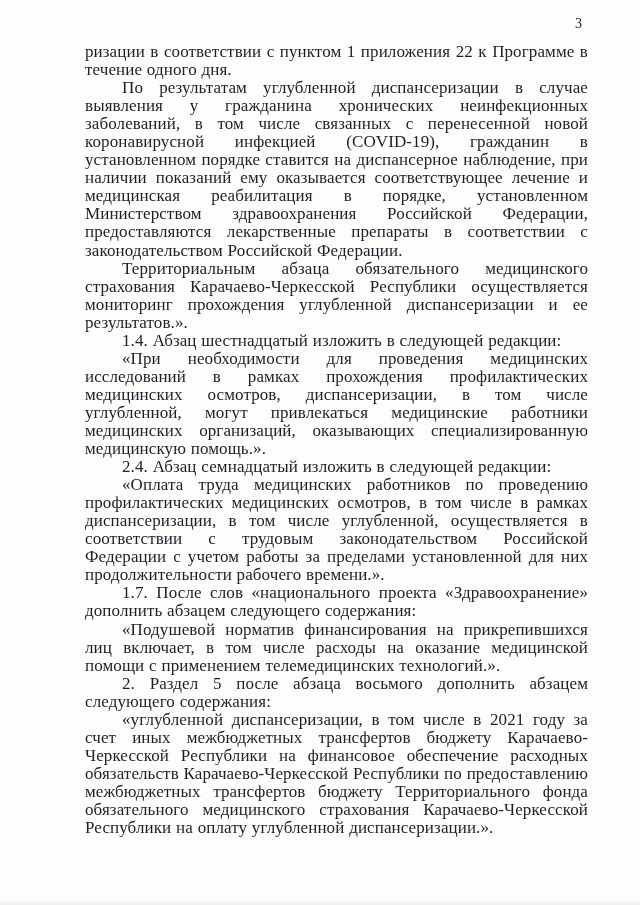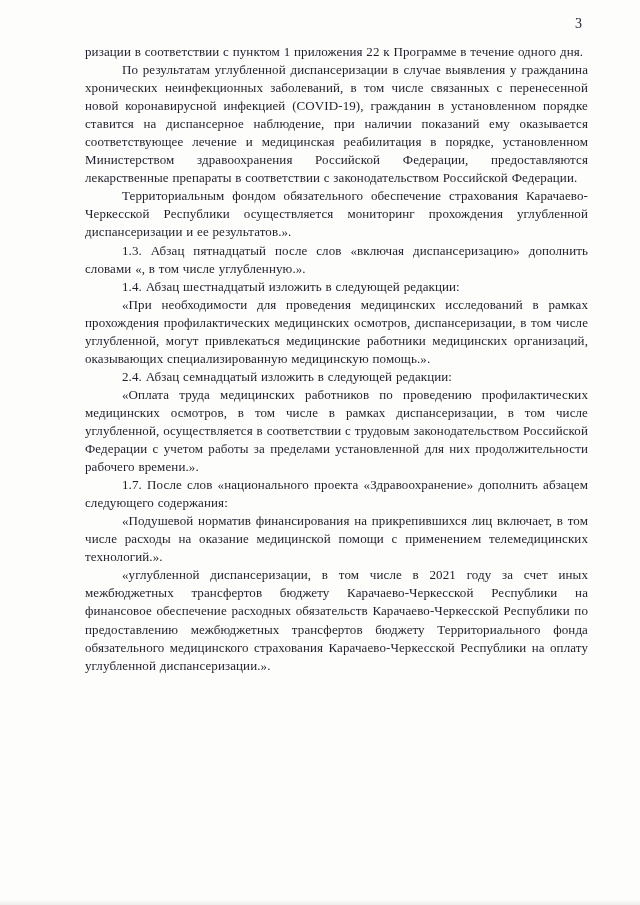--- a/index.html
+++ b/index.html
@@ -25,21 +25,21 @@
     line-height: 16px;
     padding-right: 6px;
     color: #1e1e2a;
   }
   .content {
     margin-top: 11px;
   }
   p.para {
     margin: 0;
     padding: 0;
-    font-size: 13px;
+    font-size: 17px;
     line-height: 18.05px;
     text-align: justify;
     text-indent: 37px;
     word-spacing: 0.4px;
     letter-spacing: 0.1px;
   }
   p.para.no-indent {
     text-indent: 0;
   }
   
@@ -54,25 +54,25 @@
 </style>
 </head>
 <body>
 
 <div class="page">
   <div class="page-number">3</div>
 
   <div class="content">
     <p class="para no-indent">ризации в соответствии с пунктом 1 приложения 22 к Программе в течение одного дня.</p>
     <p class="para">По результатам углубленной диспансеризации в случае выявления у гражданина хронических неинфекционных заболеваний, в том числе связанных с перенесенной новой коронавирусной инфекцией (COVID-19), гражданин в установленном порядке ставится на диспансерное наблюдение, при наличии показаний ему оказывается соответствующее лечение и медицинская реабилитация в порядке, установленном Министерством здравоохранения Российской Федерации, предоставляются лекарственные препараты в соответствии с законодательством Российской Федерации.</p>
-    <p class="para">Территориальным фондом обязательного обеспечение страхования Карачаево-Черкесской Республики осуществляется мониторинг прохождения углубленной диспансеризации и ее результатов.».</p>
-    <p class="para">1.3. Абзац пятнадцатый после слов «включая диспансеризацию» дополнить словами «, в том числе углубленную.».</p>
+    <p class="para">Территориальным абзаца обязательного медицинского страхования Карачаево-Черкесской Республики осуществляется мониторинг прохождения углубленной диспансеризации и ее результатов.».</p>
     <p class="para">1.4. Абзац шестнадцатый изложить в следующей редакции:</p>
     <p class="para">«При необходимости для проведения медицинских исследований в рамках прохождения профилактических медицинских осмотров, диспансеризации, в том числе углубленной, могут привлекаться медицинские работники медицинских организаций, оказывающих специализированную медицинскую помощь.».</p>
     <p class="para">2.4. Абзац семнадцатый изложить в следующей редакции:</p>
     <p class="para">«Оплата труда медицинских работников по проведению профилактических медицинских осмотров, в том числе в рамках диспансеризации, в том числе углубленной, осуществляется в соответствии с трудовым законодательством Российской Федерации с учетом работы за пределами установленной для них продолжительности рабочего времени.».</p>
     <p class="para">1.7. После слов «национального проекта «Здравоохранение» дополнить абзацем следующего содержания:</p>
     <p class="para">«Подушевой норматив финансирования на прикрепившихся лиц включает, в том числе расходы на оказание медицинской помощи с применением телемедицинских технологий.».</p>
+    <p class="para">2. Раздел 5 после абзаца восьмого дополнить абзацем следующего содержания:</p>
     <p class="para">«углубленной диспансеризации, в том числе в 2021 году за счет иных межбюджетных трансфертов бюджету Карачаево-Черкесской Республики на финансовое обеспечение расходных обязательств Карачаево-Черкесской Республики по предоставлению межбюджетных трансфертов бюджету Территориального фонда обязательного медицинского страхования Карачаево-Черкесской Республики на оплату углубленной диспансеризации.».</p>
   </div>
 
   <div class="scan-edge"></div>
 </div>
 
 </body></html>

